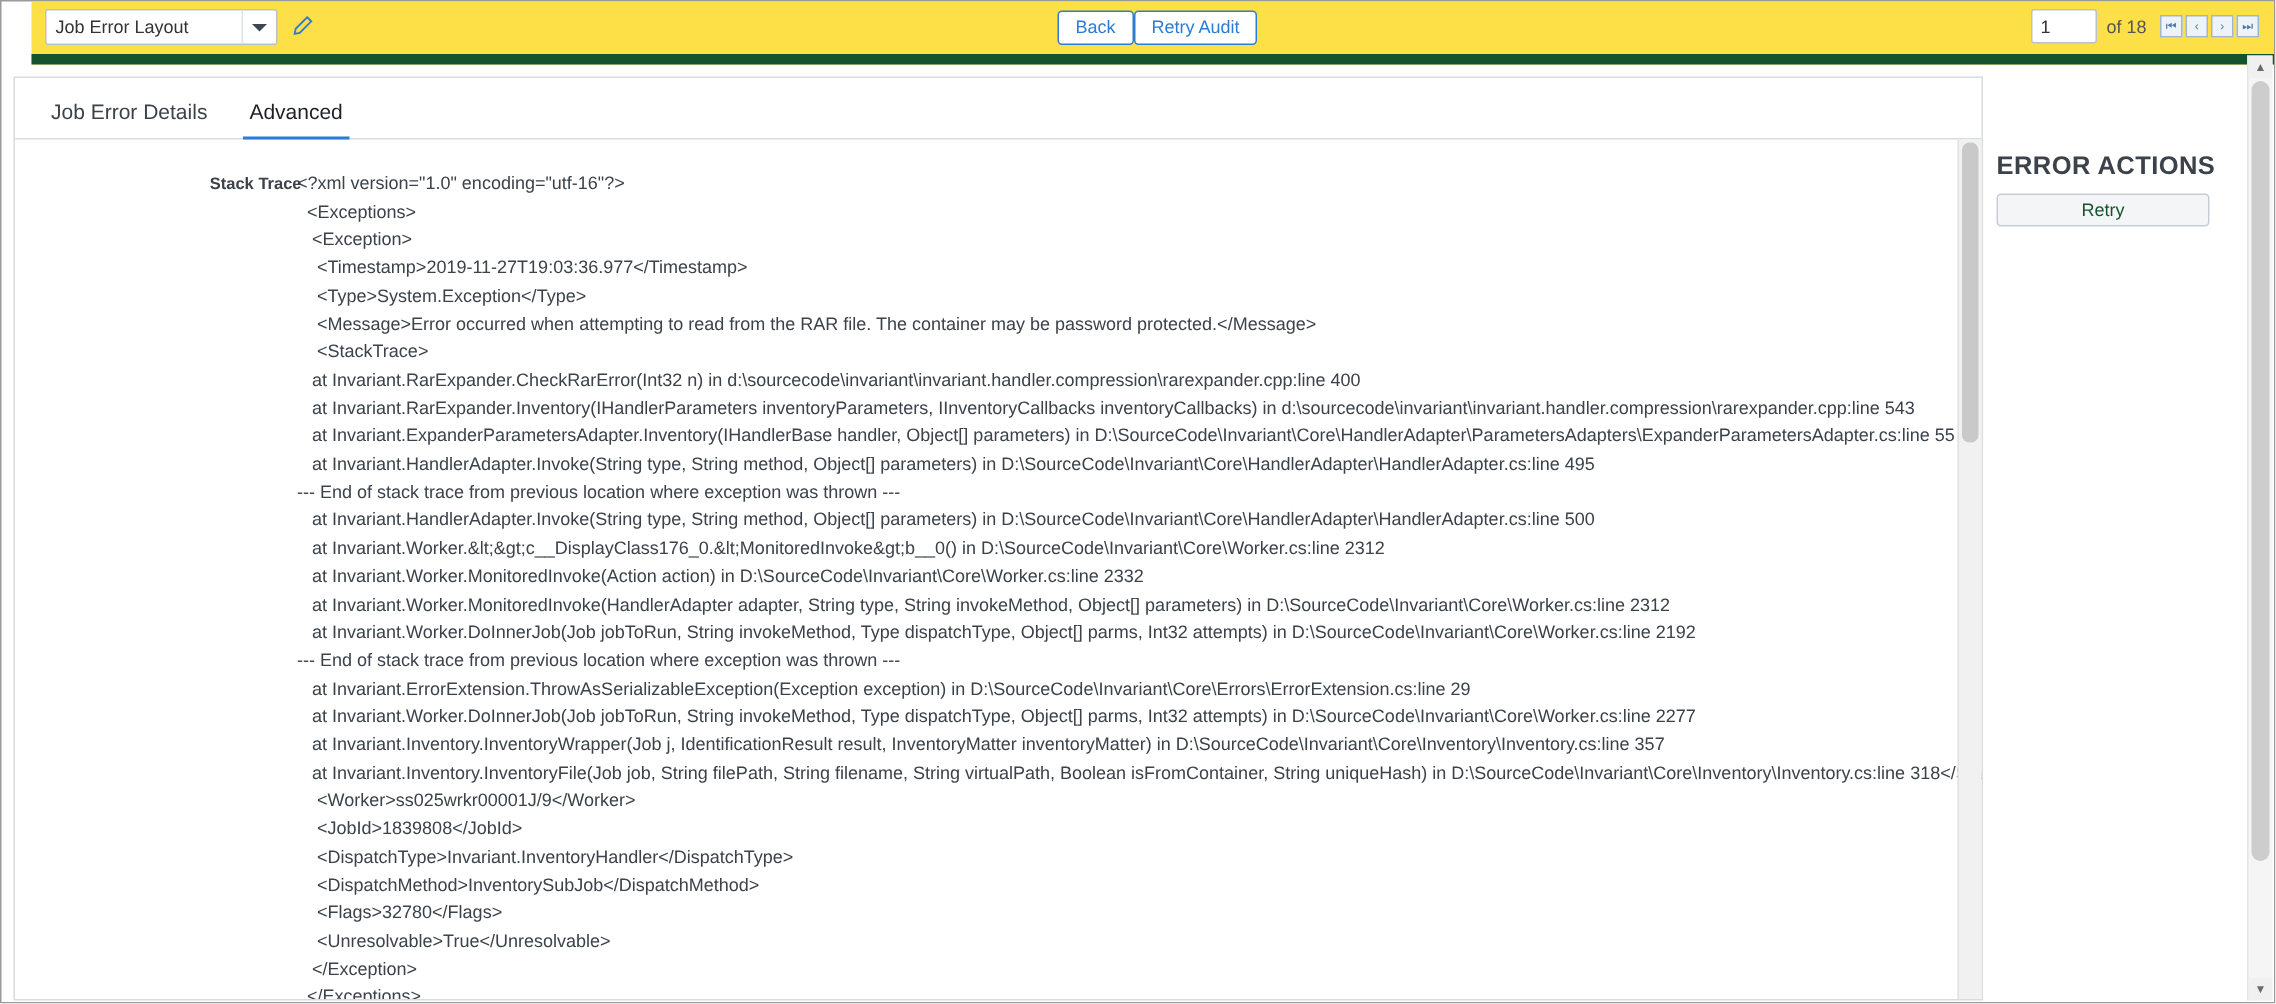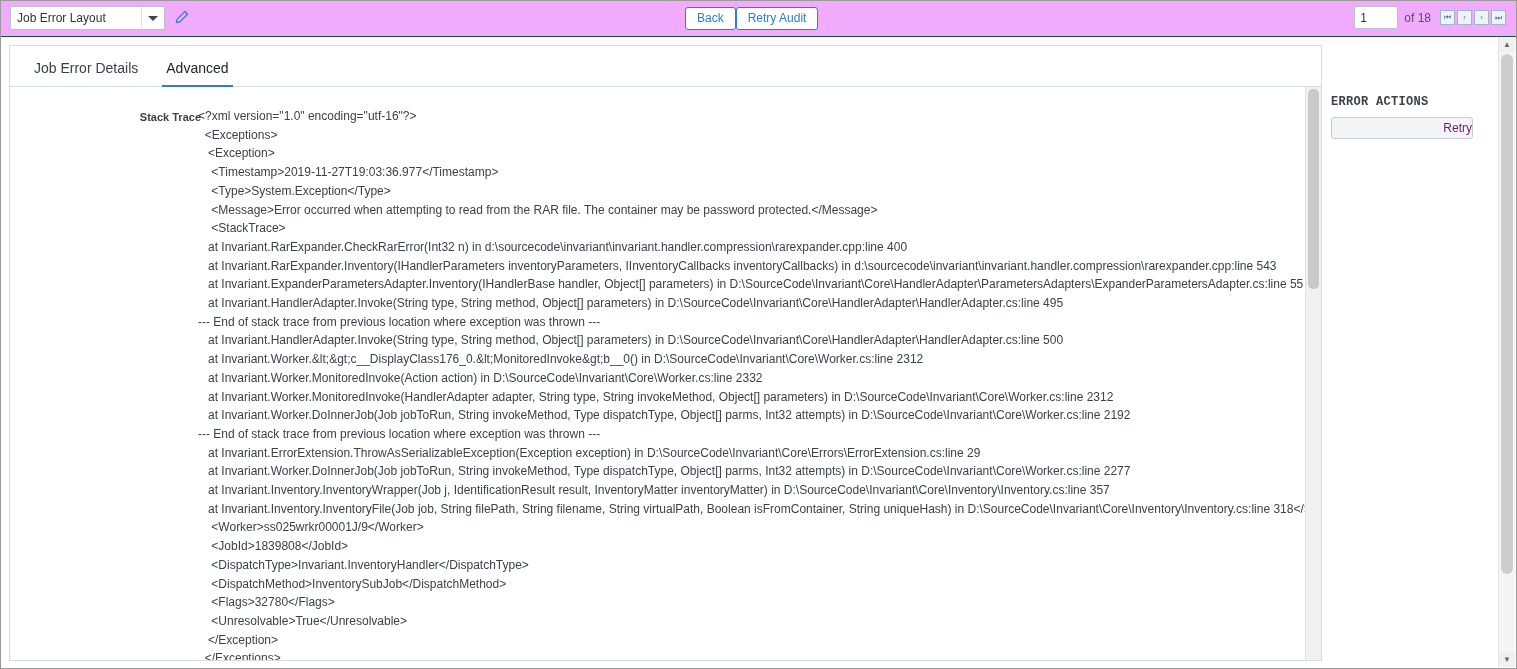--- a/index.html
+++ b/index.html
@@ -18,24 +18,25 @@
     height: 669px;
     box-sizing: border-box;
     border: 1px solid #9a9a9a;
     background: #ffffff;
     overflow: hidden;
   }
   
   .toolbar {
     position: relative;
     height: 35px;
-    background: #f0abfc;
-    border-bottom: 1px solid #14532d;
-    display: flex;
-    align-items: center;
+    background: #fde047;
+    border-bottom: 7px solid #14532d;
+    display: flex;
+    align-items: center;
+    margin-left: 20px;
   }
   .layout-select {
     position: absolute;
     left: 9px;
     top: 5px;
     width: 155px;
     height: 24px;
     box-sizing: border-box;
     border: 1px solid #b9c2cc;
     border-radius: 2px;
@@ -226,39 +227,38 @@
   }
   
   .side-panel {
     position: absolute;
     left: 1322px;
     top: 46px;
     width: 177px;
     height: 578px;
   }
   .side-title {
-    font-size: 12px;
+    font-size: 17px;
     font-weight: bold;
     color: #3b424a;
     letter-spacing: 0.3px;
     padding: 12px 0 8px 8px;
-    font-family: Liberation Mono, monospace;
   }
   .retry-btn {
     margin-left: 8px;
     width: 142px;
     height: 22px;
     box-sizing: border-box;
     border: 1px solid #c7cdd4;
     border-radius: 3px;
     background: #f4f5f7;
-    color: #701a75;
+    color: #14532d;
     font-size: 12px;
     line-height: 20px;
-    text-align: right;
+    text-align: center;
     cursor: default;
   }
   
   .outer-scroll {
     position: absolute;
     right: 1px;
     top: 36px;
     bottom: 1px;
     width: 16px;
     background: #f5f5f5;

